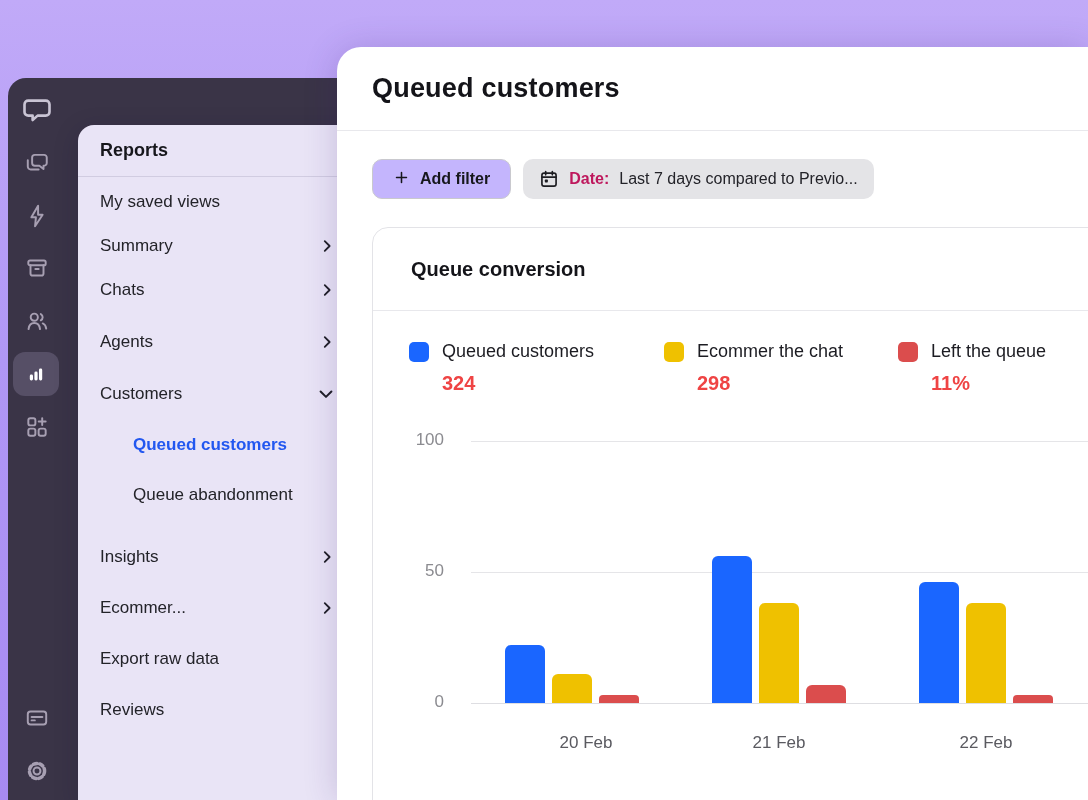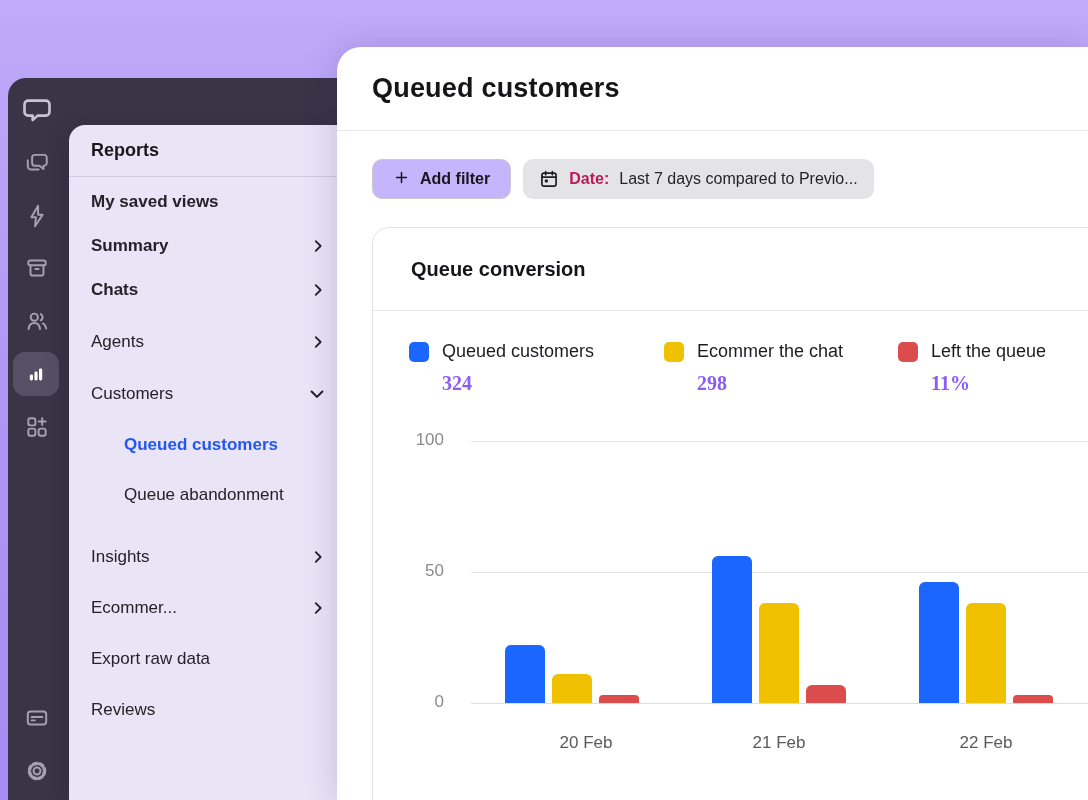--- a/index.html
+++ b/index.html
@@ -13,31 +13,31 @@
   .dark-rail { position:absolute; left:8px; top:78px; width:340px; height:722px;
                background:#3a3447; border-top-left-radius:18px; }
   .rail-inner { position:absolute; left:0; top:0; width:57px; height:100%; }
   .rail-item { position:absolute; left:0; width:57px; height:26px; display:flex;
                align-items:center; justify-content:center; color:#a79fb2; background:none; border:none; cursor:pointer; }
   .rail-item.logo { height:36px; color:#c9c4d4; }
   .rail-item.active-tile { height:44px; width:46px; left:5px; background:#564f66; border-radius:12px; color:#ffffff; }
   .rail-item svg { display:block; }
 
   
-  .reports-sidebar { position:absolute; left:69px; top:125px; width:272px; height:675px;
+  .reports-sidebar { position:absolute; left:78px; top:125px; width:272px; height:675px;
                      background:#e9e4f6; border-top-left-radius:16px;
                      box-shadow:0 6px 24px rgba(25,12,60,.22); }
   .reports-title { height:52px; display:flex; align-items:center; padding:0 22px;
                    font-size:18px; font-weight:700; color:#17171c;
                    border-bottom:1px solid rgba(40,30,70,.12); }
   .nav-list { list-style:none; padding-top:3px; }
   .nav-item { display:flex; align-items:center; justify-content:space-between;
               padding:0 14px 0 22px; font-size:17px; color:#232329; cursor:pointer; }
   .nav-item.sub { padding-left:55px; }
-  .nav-item.g1 { height:44px;font-weight:bold; } .nav-item.g2 { height:52px; }
+  .nav-item.g1 { height:44px; } .nav-item.g2 { height:52px; }
   .nav-item.sub { height:50px; } .nav-item.g3 { height:51px; }
   .nav-item.g1 + .nav-item.g2 { margin-top:4px; }
   .nav-item.sub + .nav-item.g3 { margin-top:11px; }
   .nav-item.active { color:#2257f0; font-weight:700; }
   .nav-item .chev { color:#1f1f26; display:flex; }
 
   
   .main-panel { position:absolute; left:337px; top:47px; width:751px; height:753px;
                 background:#ffffff; border-top-left-radius:24px; overflow:hidden;
                 box-shadow:0 2px 34px rgba(55,28,115,.20); }
@@ -61,21 +61,21 @@
   .card-header { height:83px; display:flex; align-items:center; padding:0 38px;
                  border-bottom:1px solid #e8e8ec; }
   .card-header h2 { font-size:20px; font-weight:700; color:#141419; }
 
   .legend { display:flex; padding:30px 0 0 36px; }
   .legend-item { display:flex; flex-direction:column; }
   .legend-item:nth-child(1){ width:255px; } .legend-item:nth-child(2){ width:234px; }
   .legend-top { display:flex; align-items:center; gap:13px; }
   .legend-swatch { width:20px; height:20px; border-radius:5px; flex:0 0 auto; }
   .legend-label { font-size:18px; color:#1c1c22; white-space:nowrap; }
-  .legend-value { margin:10px 0 0 33px; font-size:20px; font-weight:700; color:#8b5cf6;font-family:Liberation Serif, serif; }
+  .legend-value { margin:10px 0 0 33px; font-size:20px; font-weight:700; color:#ef4444; }
 
   .chart { position:relative; margin-top:30px; height:330px; }
   .gridline { position:absolute; left:98px; right:-40px; height:1px; background:#e5e5e8; }
   .gridline.zero { background:#dedee2; }
   .ytick { position:absolute; width:71px; text-align:right; font-size:17px; color:#8b8b90; }
   .bar { position:absolute; width:40px; }
   .xlabel { position:absolute; width:80px; text-align:center; top:308px;
             font-size:17px; color:#5a5a60; }
 </style>
 </head>

